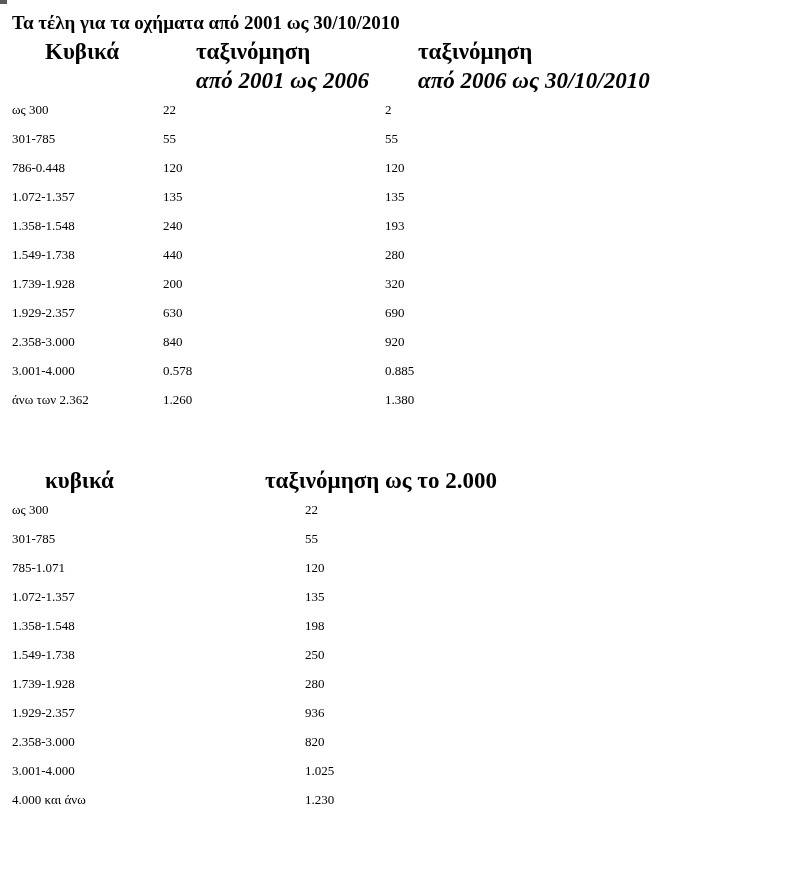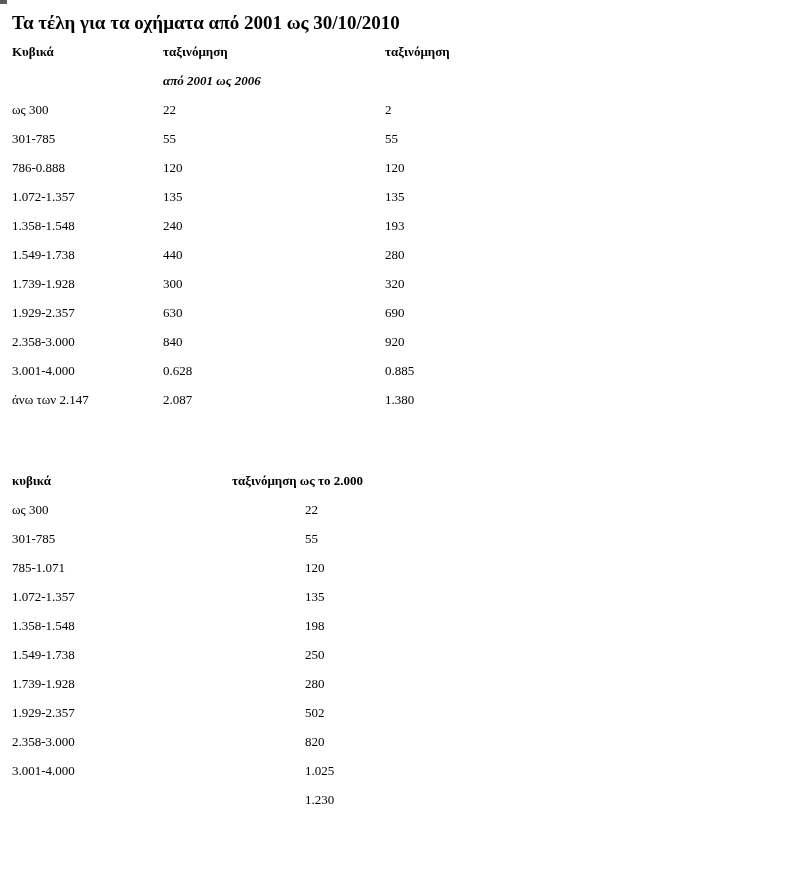--- a/index.html
+++ b/index.html
@@ -49,22 +49,23 @@
     font-size: 19px;
     line-height: 29px;
     padding-left: 12px;
     white-space: nowrap;
   }
 
   .header-row {
     position: relative;
     height: 58px;
     font-weight: bold;
-    font-size: 13px;
+    font-size: 23px;
     line-height: 29px;
+    margin-left: 33px;
   }
   .header-row.single {
     height: 29px;
   }
 
   .hcell {
     position: absolute;
     top: 0;
     white-space: nowrap;
   }
@@ -114,77 +115,78 @@
     <div class="header-row">
       <div class="hcell col-0">
         <span>Κυβικά</span>
       </div>
       <div class="hcell col-1">
         <span>ταξινόμηση</span>
         <span class="line2">από 2001 ως 2006</span>
       </div>
       <div class="hcell col-2">
         <span>ταξινόμηση</span>
+        <span class="line2">από 2006 ως 30/10/2010</span>
       </div>
     </div>
 
     <div class="rows">
       <div class="row">
         <span class="cell col-0">ως 300</span>
         <span class="cell col-1">22</span>
         <span class="cell col-2">2</span>
       </div>
       <div class="row">
         <span class="cell col-0">301-785</span>
         <span class="cell col-1">55</span>
         <span class="cell col-2">55</span>
       </div>
       <div class="row">
-        <span class="cell col-0">786-0.888</span>
+        <span class="cell col-0">786-0.448</span>
         <span class="cell col-1">120</span>
         <span class="cell col-2">120</span>
       </div>
       <div class="row">
         <span class="cell col-0">1.072-1.357</span>
         <span class="cell col-1">135</span>
         <span class="cell col-2">135</span>
       </div>
       <div class="row">
         <span class="cell col-0">1.358-1.548</span>
         <span class="cell col-1">240</span>
         <span class="cell col-2">193</span>
       </div>
       <div class="row">
         <span class="cell col-0">1.549-1.738</span>
         <span class="cell col-1">440</span>
         <span class="cell col-2">280</span>
       </div>
       <div class="row">
         <span class="cell col-0">1.739-1.928</span>
-        <span class="cell col-1">300</span>
+        <span class="cell col-1">200</span>
         <span class="cell col-2">320</span>
       </div>
       <div class="row">
         <span class="cell col-0">1.929-2.357</span>
         <span class="cell col-1">630</span>
         <span class="cell col-2">690</span>
       </div>
       <div class="row">
         <span class="cell col-0">2.358-3.000</span>
         <span class="cell col-1">840</span>
         <span class="cell col-2">920</span>
       </div>
       <div class="row">
         <span class="cell col-0">3.001-4.000</span>
-        <span class="cell col-1">0.628</span>
+        <span class="cell col-1">0.578</span>
         <span class="cell col-2">0.885</span>
       </div>
       <div class="row">
-        <span class="cell col-0">άνω των 2.147</span>
-        <span class="cell col-1">2.087</span>
+        <span class="cell col-0">άνω των 2.362</span>
+        <span class="cell col-1">1.260</span>
         <span class="cell col-2">1.380</span>
       </div>
     </div>
   </div>
 
   <div class="table-block" id="table2-block">
 
 
     <div class="header-row single">
       <div class="hcell col-0">
@@ -219,29 +221,30 @@
       <div class="row">
         <span class="cell col-0">1.549-1.738</span>
         <span class="cell col-1">250</span>
       </div>
       <div class="row">
         <span class="cell col-0">1.739-1.928</span>
         <span class="cell col-1">280</span>
       </div>
       <div class="row">
         <span class="cell col-0">1.929-2.357</span>
-        <span class="cell col-1">502</span>
+        <span class="cell col-1">936</span>
       </div>
       <div class="row">
         <span class="cell col-0">2.358-3.000</span>
         <span class="cell col-1">820</span>
       </div>
       <div class="row">
         <span class="cell col-0">3.001-4.000</span>
         <span class="cell col-1">1.025</span>
       </div>
       <div class="row">
+        <span class="cell col-0">4.000 και άνω</span>
         <span class="cell col-1">1.230</span>
       </div>
     </div>
   </div>
 
 </div>
 
 </body></html>

